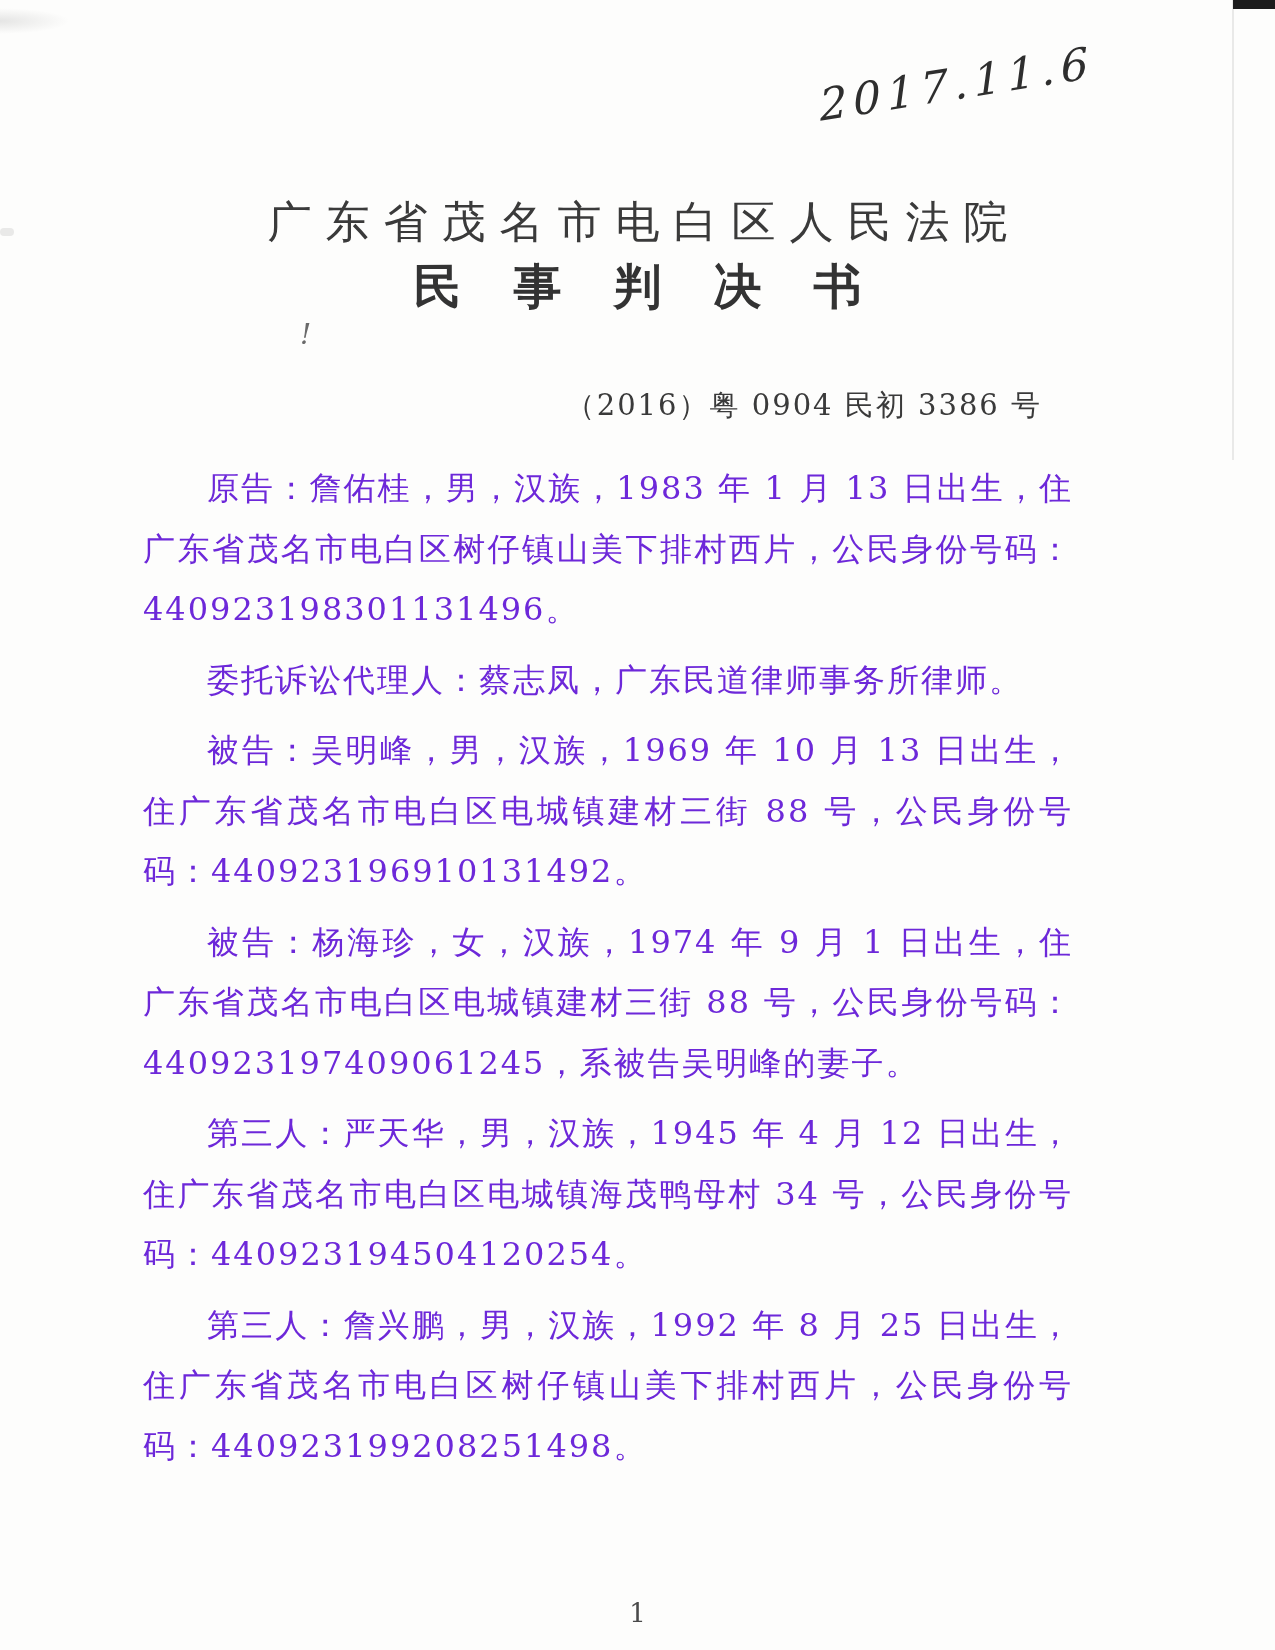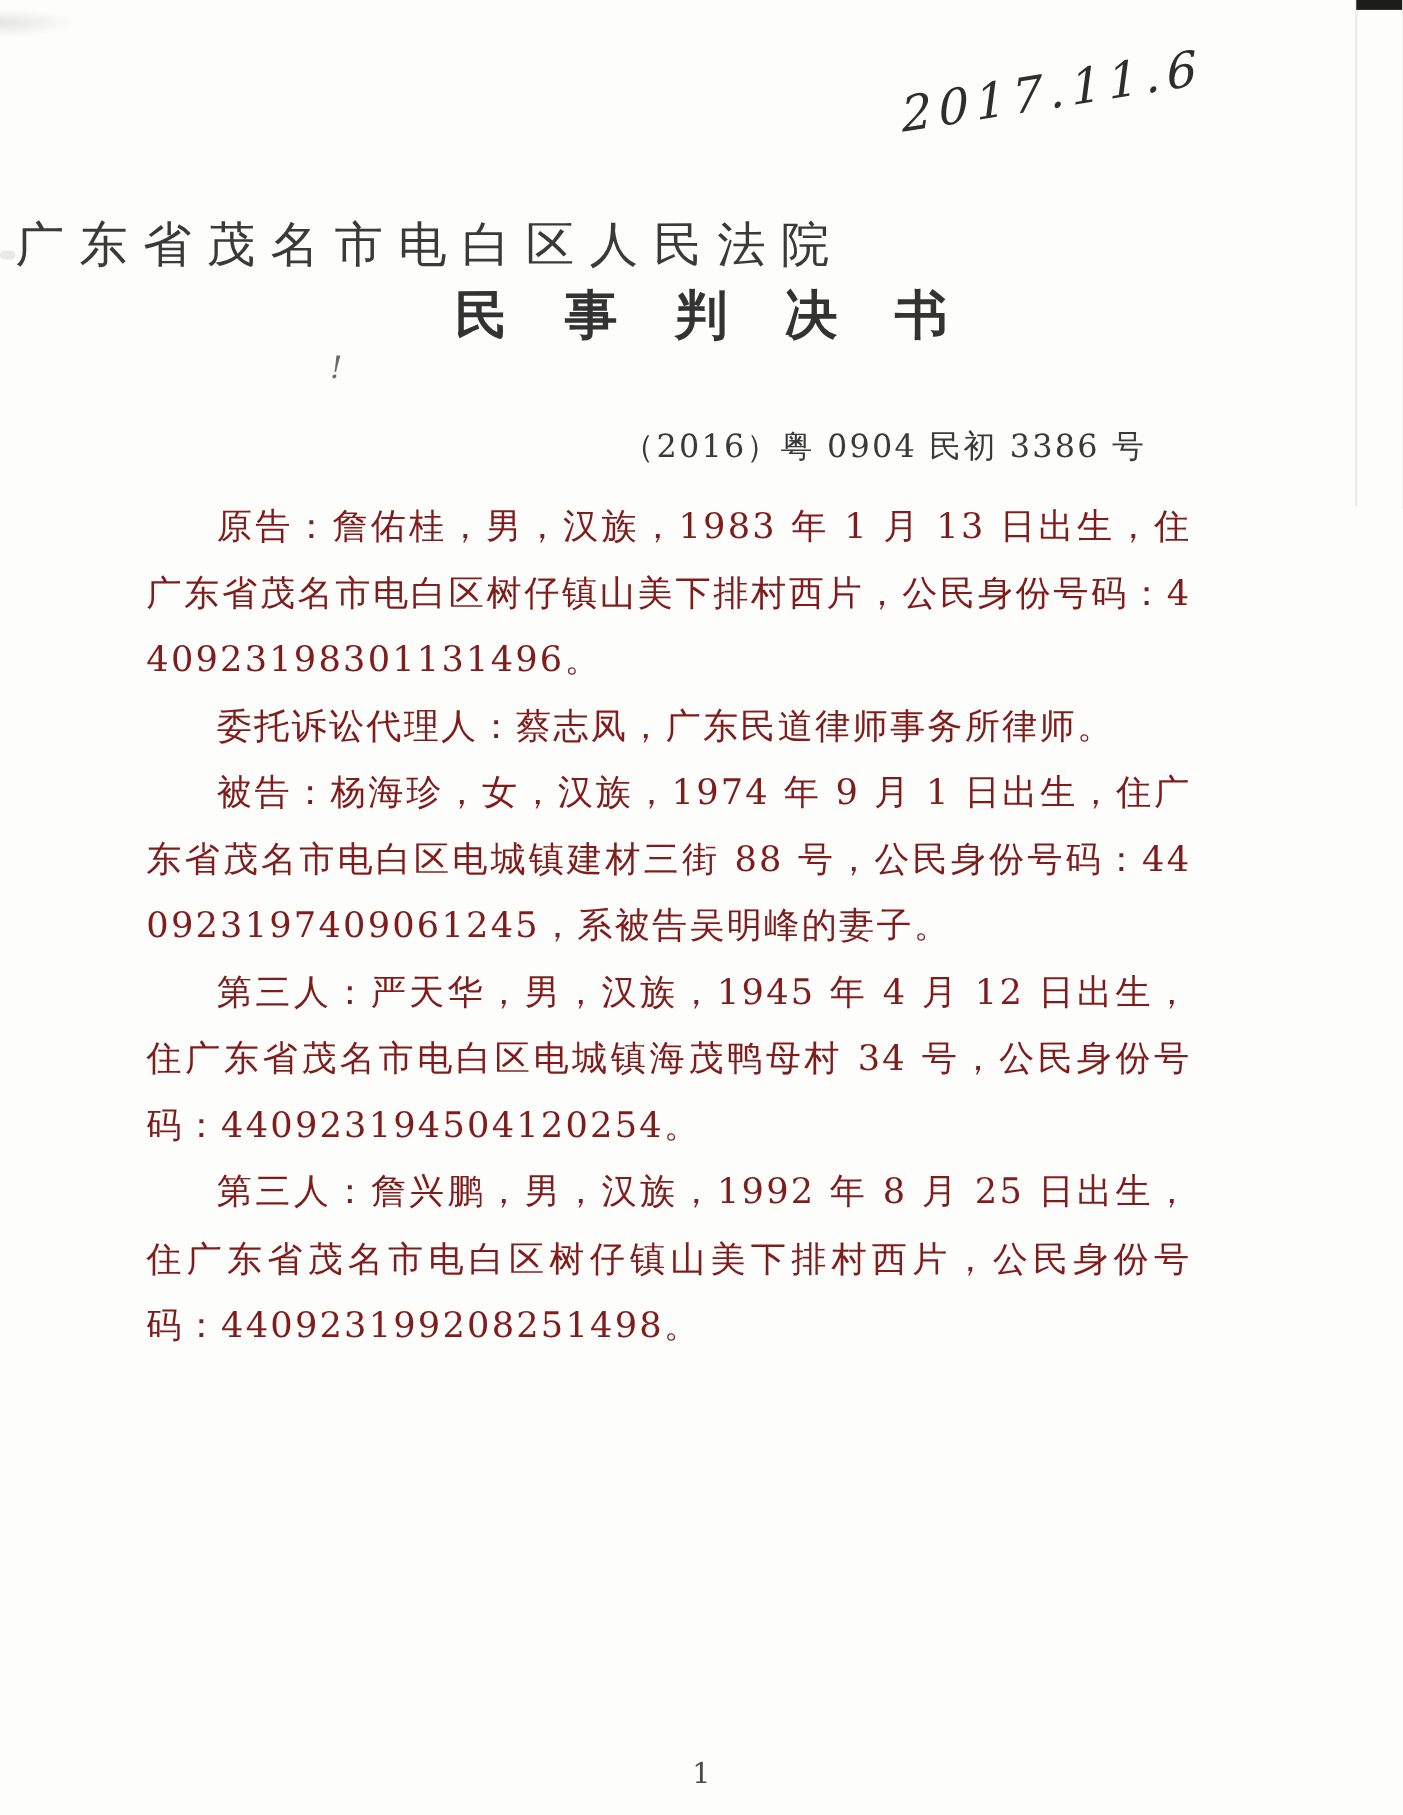--- a/index.html
+++ b/index.html
@@ -18,21 +18,21 @@
     font-size:44px;font-style:italic;
     letter-spacing:6px;
     color:#2e2e2e;
     transform:rotate(-9deg) skewX(-6deg);
     font-family:"DejaVu Serif","Liberation Serif",serif;
     white-space:nowrap;
   }
   
   .court-name{
     position:absolute;top:193px;left:0;width:100%;
-    text-align:left;
+    text-align:center;
     font-size:44px;letter-spacing:14px;padding-left:14px;
     box-sizing:border-box;
     color:#3a3a3a;
     white-space:nowrap;
   }
   .doc-type{
     position:absolute;top:255px;left:0;width:100%;
     text-align:center;
     font-size:48px;font-weight:bold;letter-spacing:52px;padding-left:52px;
     box-sizing:border-box;
@@ -49,30 +49,30 @@
     font-size:29px;letter-spacing:2px;
     color:#3a3a3a;
     white-space:nowrap;
     margin-left:20px;
   }
   
   .body-text{
     position:absolute;left:133px;top:448px;width:950px;
   }
   .body-text .para{
-    margin:0;
+    margin:10px;
     font-size:32px;
     line-height:60.5px;
     letter-spacing:2px;
     text-align:justify;
     text-align-last:left;
     text-justify:inter-character;
     text-indent:2em;
     word-break:break-all;
-    color:#7f1d1d;
+    color:#6d28d9;
   }
   
   .page-number{
     position:absolute;left:0;top:1598px;width:100%;
     text-align:center;font-size:26px;color:#4a4a4a;
   }
   
   .corner-bar{
     position:absolute;right:0;top:0;width:42px;height:9px;
     background:#1c1c1c;
@@ -106,20 +106,21 @@
 
   <div class="doc-type">民事判决书</div>
 
   <div class="stray-mark">!</div>
 
   <div class="case-number">（2016）粤 0904 民初 3386 号</div>
 
   <div class="body-text">
       <p class="para">原告：詹佑桂，男，汉族，1983 年 1 月 13 日出生，住广东省茂名市电白区树仔镇山美下排村西片，公民身份号码：440923198301131496。</p>
       <p class="para">委托诉讼代理人：蔡志凤，广东民道律师事务所律师。</p>
+      <p class="para">被告：吴明峰，男，汉族，1969 年 10 月 13 日出生，住广东省茂名市电白区电城镇建材三街 88 号，公民身份号码：440923196910131492。</p>
       <p class="para">被告：杨海珍，女，汉族，1974 年 9 月 1 日出生，住广东省茂名市电白区电城镇建材三街 88 号，公民身份号码：440923197409061245，系被告吴明峰的妻子。</p>
       <p class="para">第三人：严天华，男，汉族，1945 年 4 月 12 日出生，住广东省茂名市电白区电城镇海茂鸭母村 34 号，公民身份号码：440923194504120254。</p>
       <p class="para">第三人：詹兴鹏，男，汉族，1992 年 8 月 25 日出生，住广东省茂名市电白区树仔镇山美下排村西片，公民身份号码：440923199208251498。</p>
     </div>
 
   <div class="page-number">1</div>
 
 </div>
 
 </body></html>

